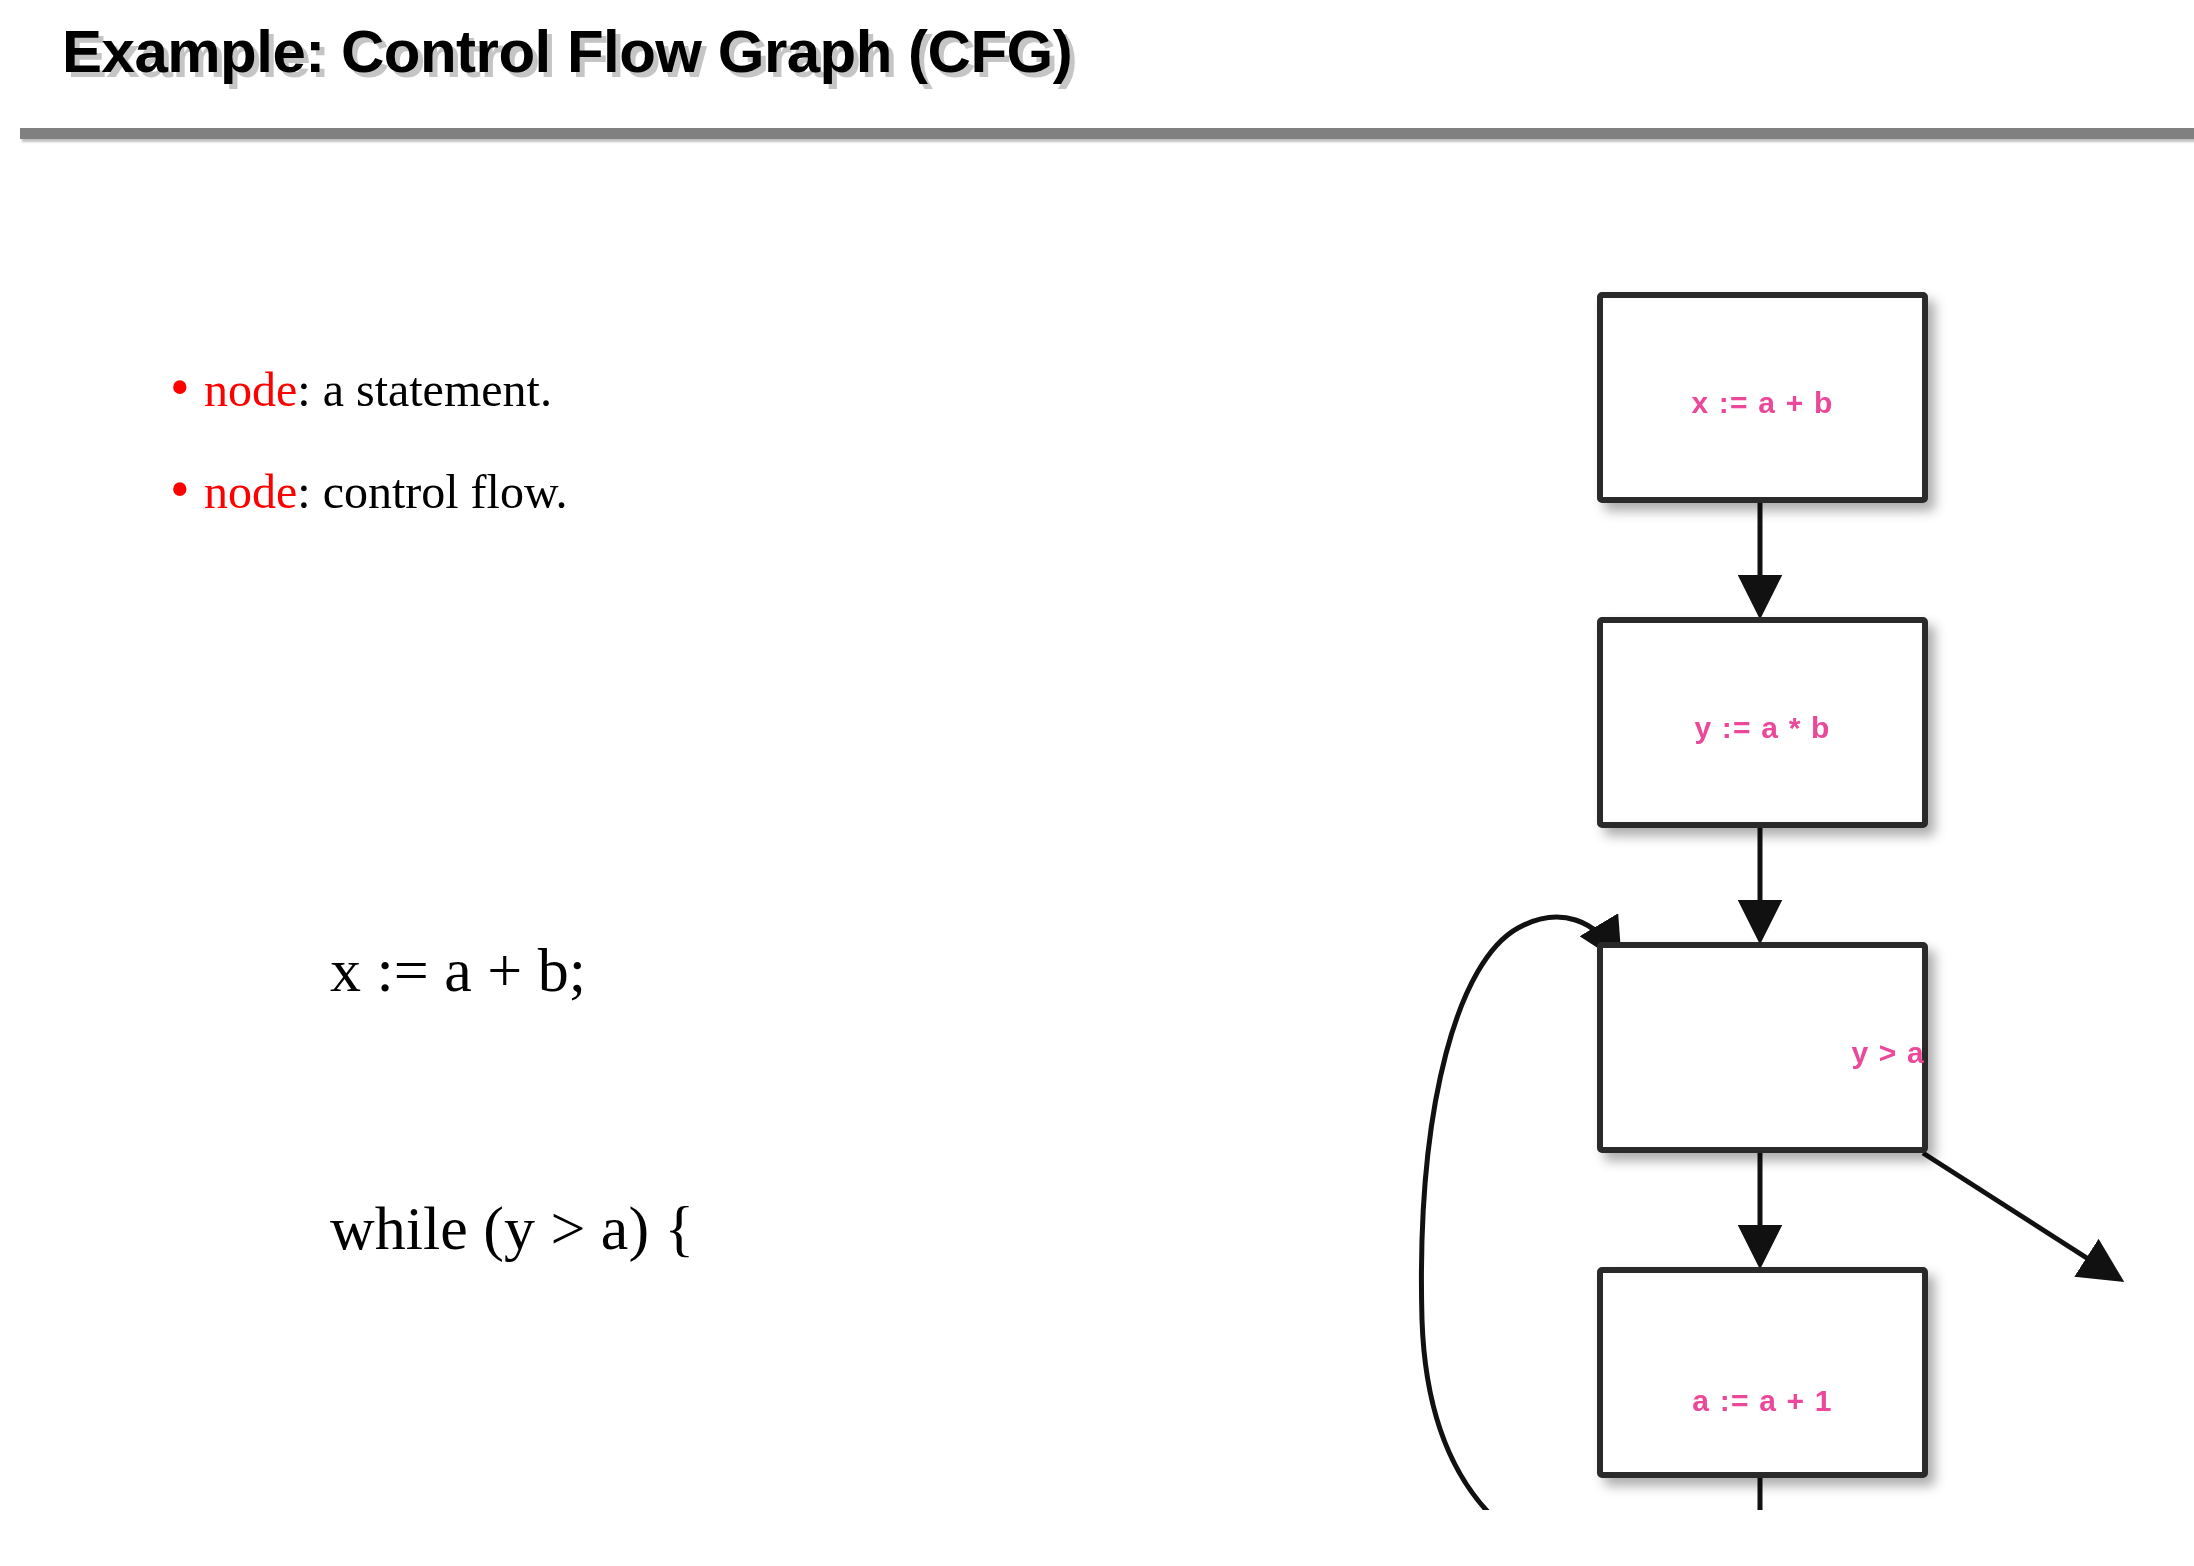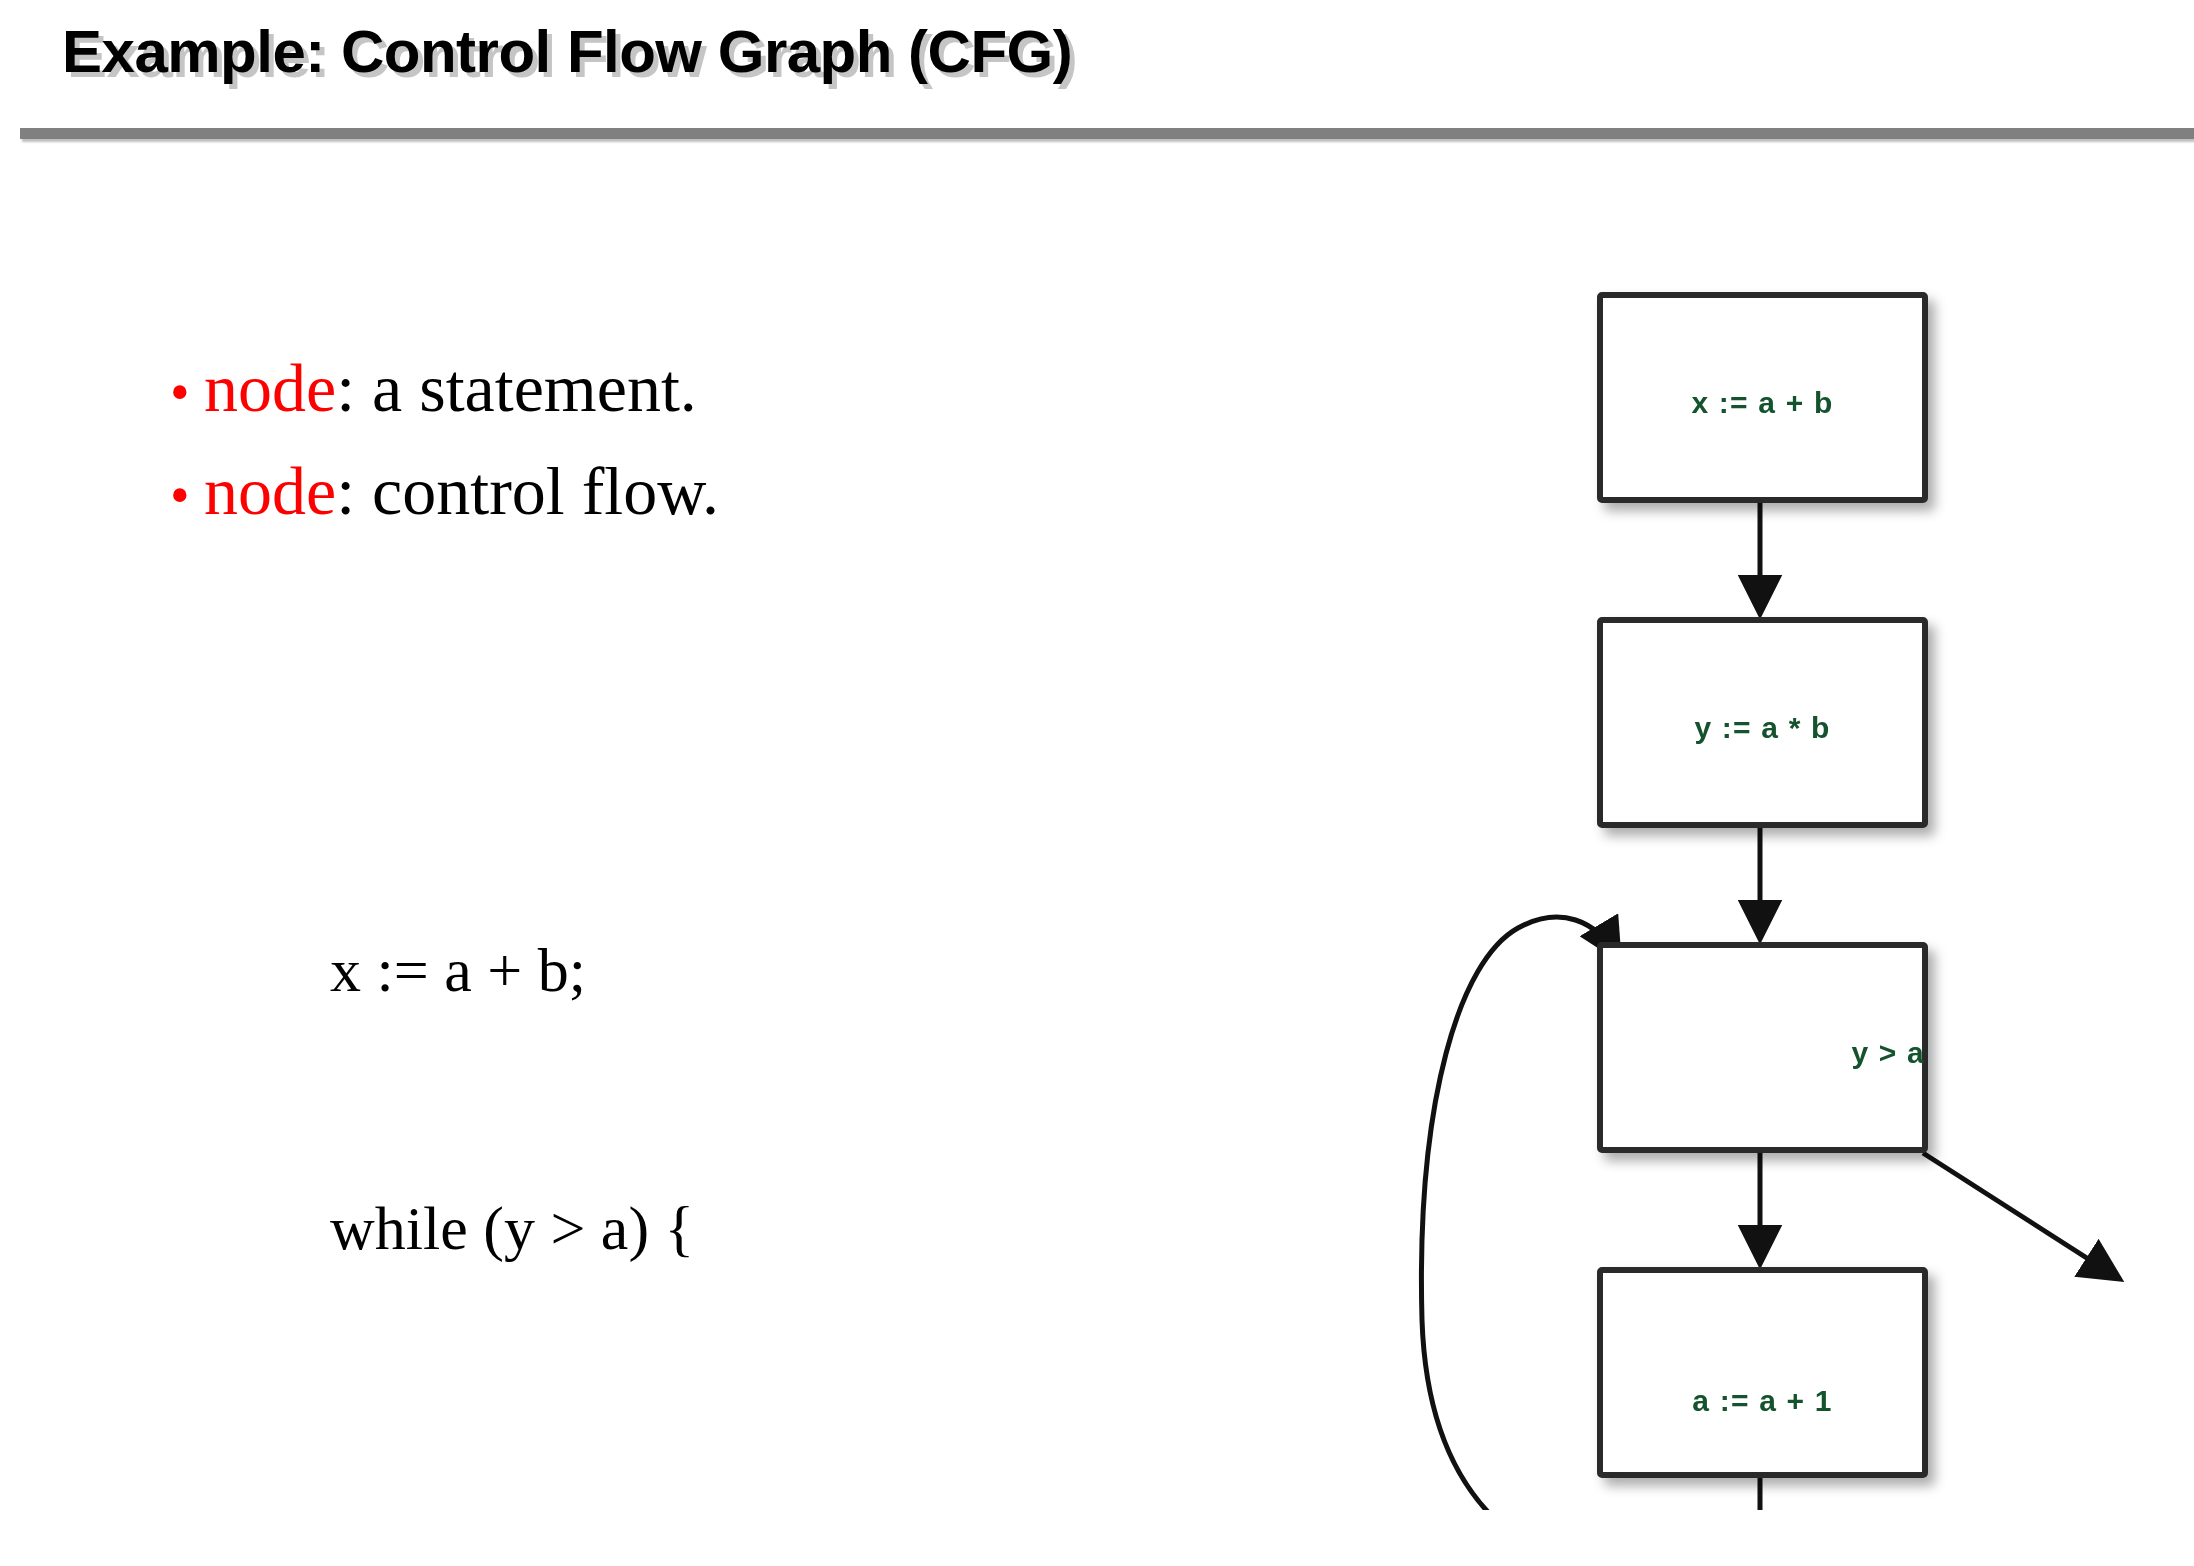--- a/index.html
+++ b/index.html
@@ -54,21 +54,21 @@
   .bullet-dot {
     flex: 0 0 auto;
     width: 34px;
     font-size: 56px;
     line-height: 78px;
     color: #ff0000;
     text-align: left;
   }
   .bullet-text {
     flex: 1 1 auto;
-    font-size: 68px;
+    font-size: 48px;
     line-height: 80px;
     color: #000000;
     white-space: nowrap;
   }
   .kw {
     color: #ff0000;
   }
 
   
   #code-block {
@@ -98,21 +98,21 @@
     left: 0;
     top: 0;
     width: 790px;
     height: 1250px;
   }
   .cfg-box-label {
     position: absolute;
     font-family: "Liberation Sans", "DejaVu Sans", sans-serif;
     font-weight: bold;
     font-size: 30px;
-    color: #14532d;
+    color: #ec4899;
     letter-spacing: 1.2px;
     white-space: nowrap;
     pointer-events: none;
   }
 </style>
 </head>
 <body>
 
 <div id="slide-title">Example: Control Flow Graph (CFG)</div>
 <div id="title-rule"></div>

